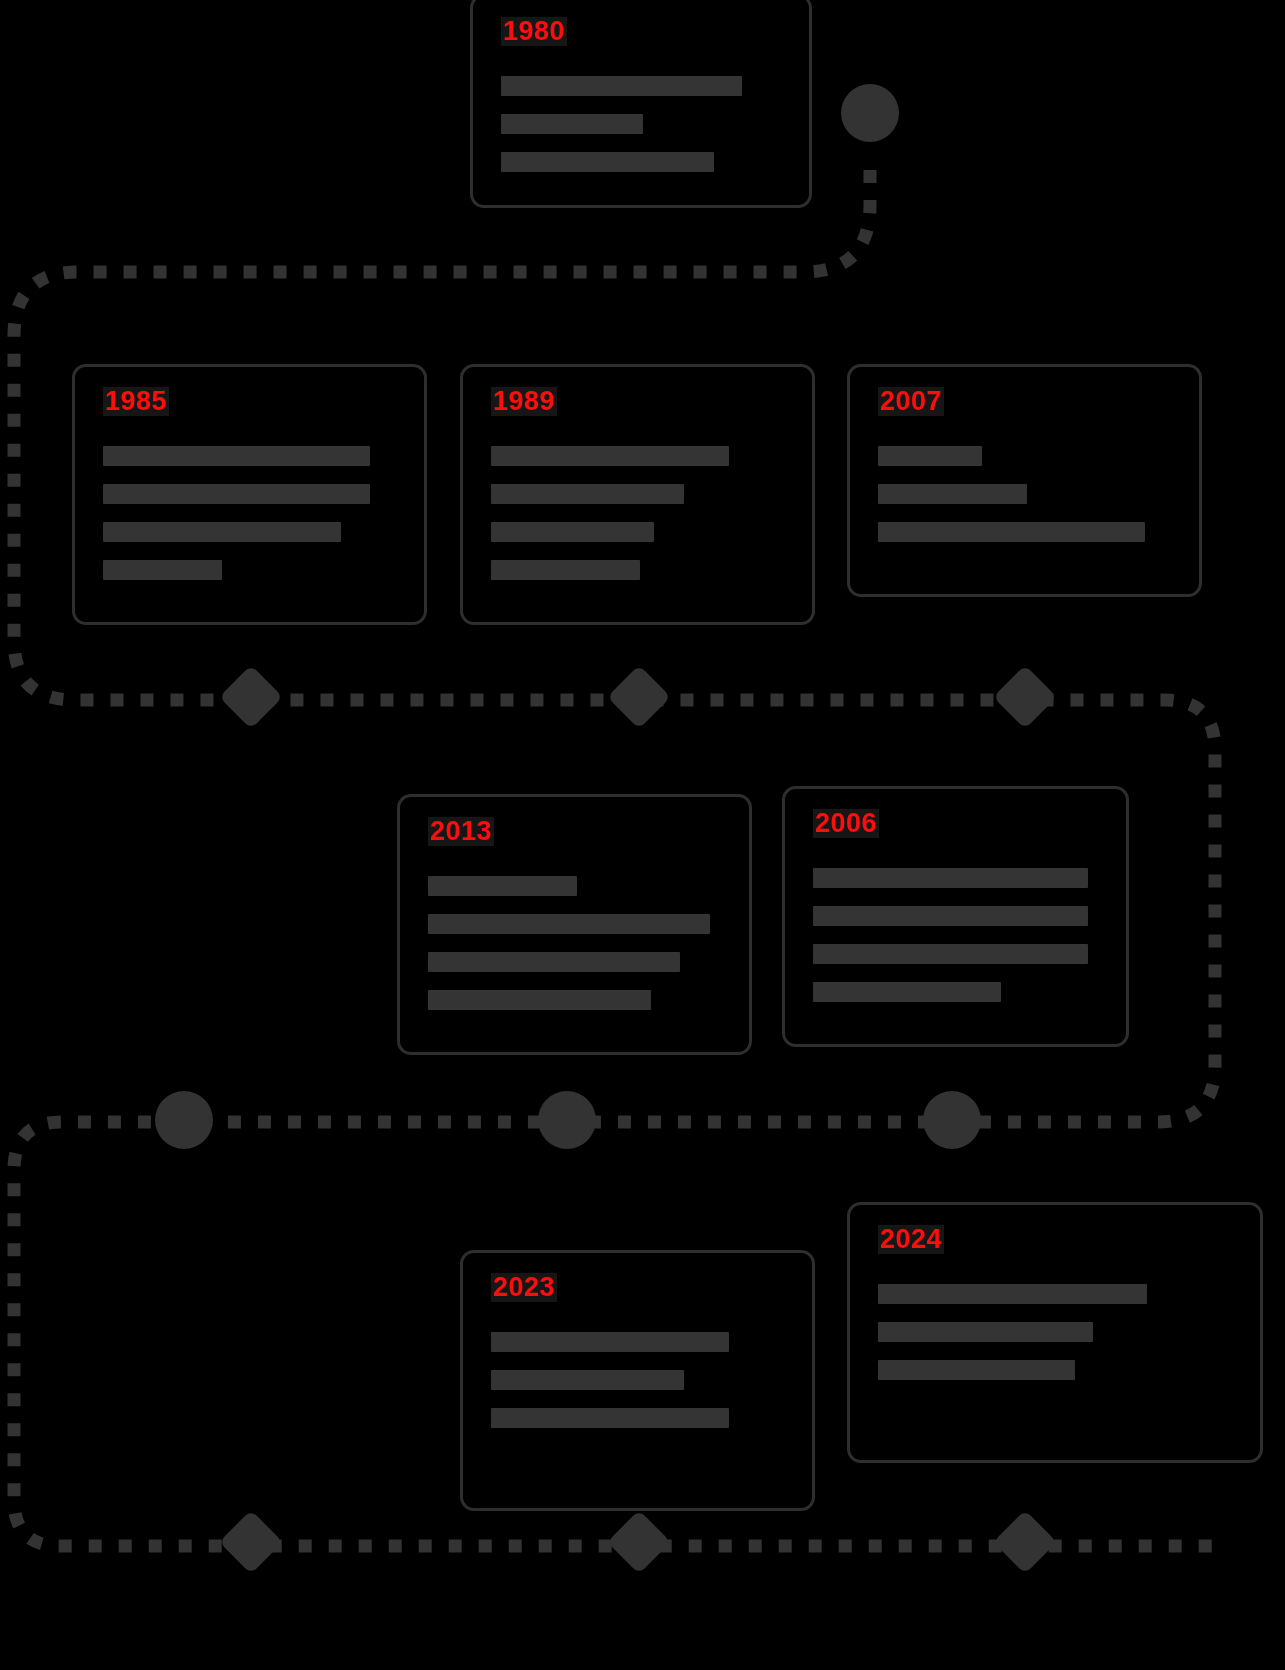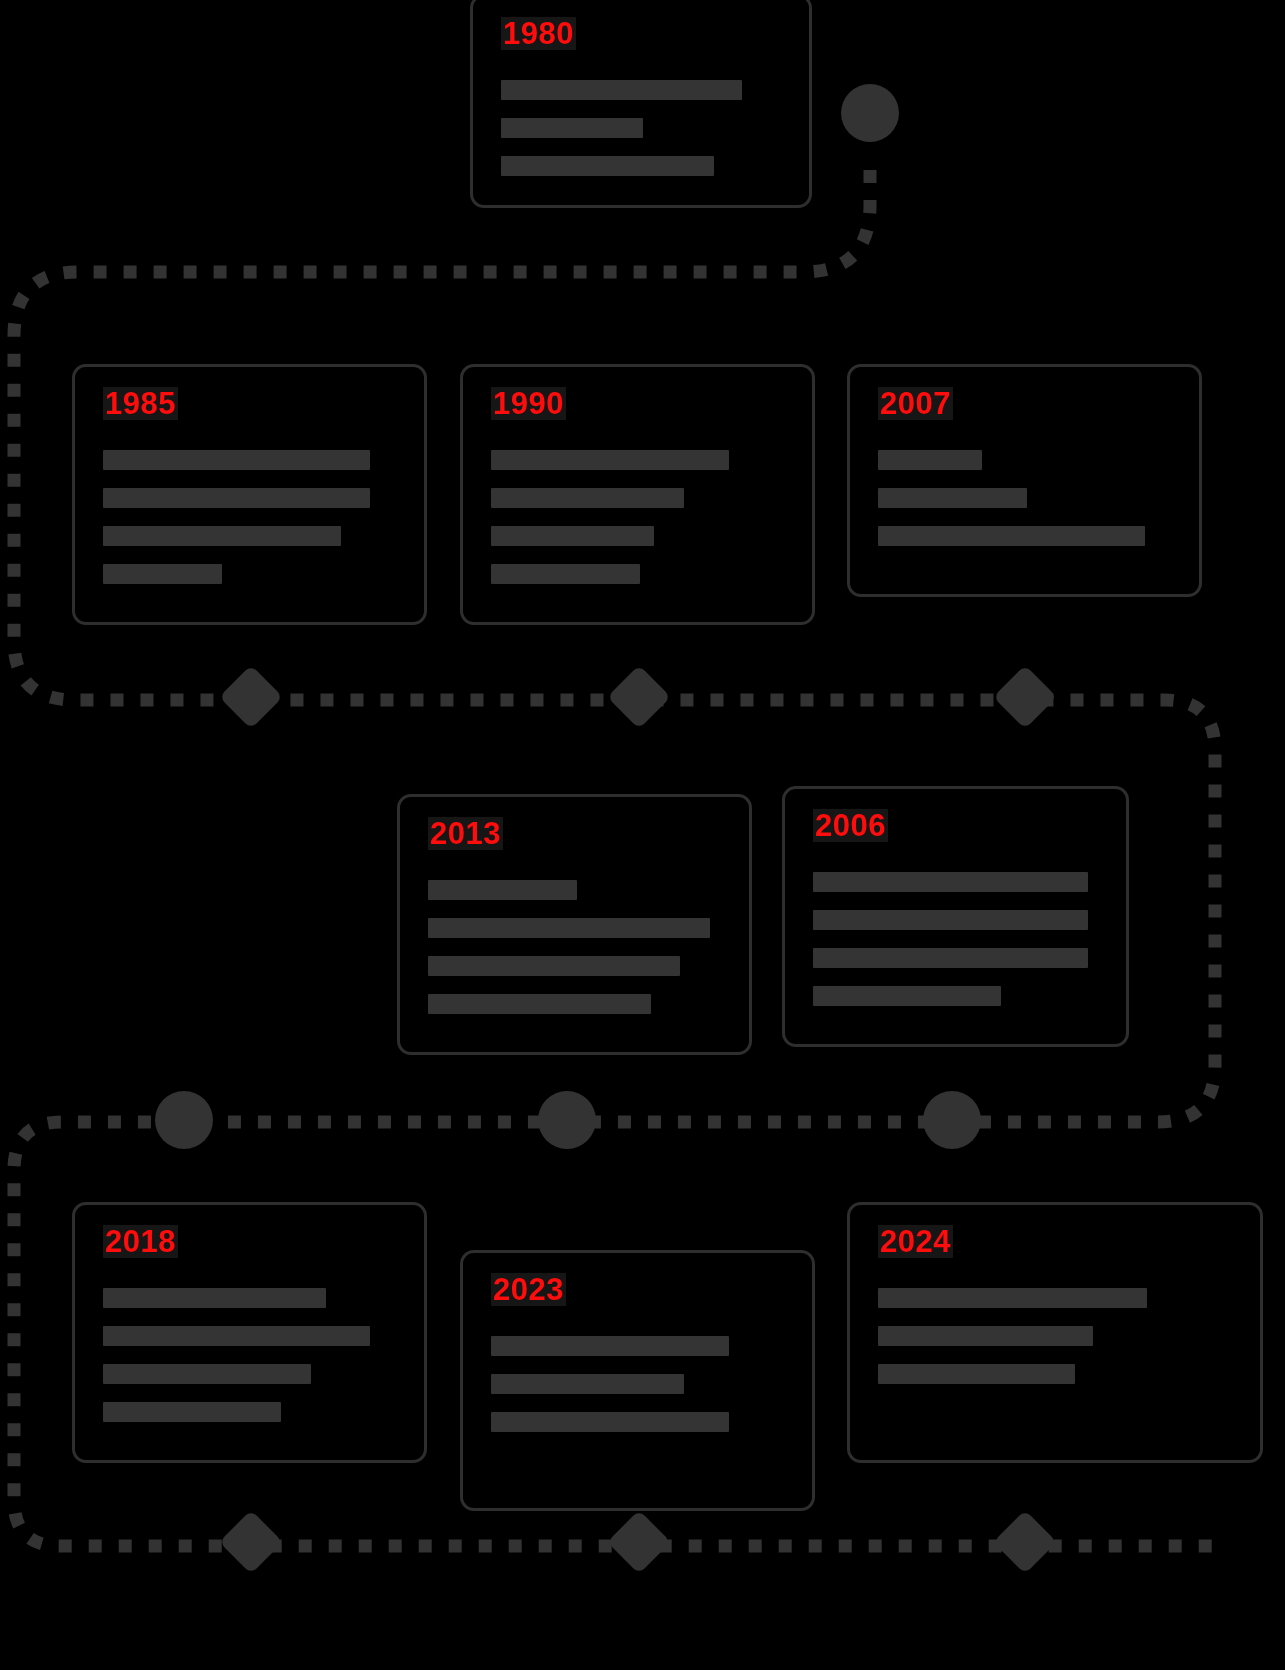--- a/index.html
+++ b/index.html
@@ -37,21 +37,21 @@
     position: absolute;
     box-sizing: border-box;
     background: #000000;
     border: 3px solid #2e2e2e;
     border-radius: 14px;
     padding: 20px 24px 18px 28px;
   }
 
   .card-year {
     color: #ff0d0d;
-    font-size: 31px;
+    font-size: 27px;
     font-weight: bold;
     letter-spacing: 0.5px;
     line-height: 1;
     margin: 0 0 30px 0;
     display: block;
     background: #161616;
     width: max-content;
     padding: 1px 2px;
   }
 
@@ -118,21 +118,21 @@
     <span class="card-year">1985</span>
     <span class="card-body">
       <span class="redline w90"></span>
       <span class="redline w90"></span>
       <span class="redline w80"></span>
       <span class="redline w40"></span>
     </span>
   </div>
 
   <div class="card" style="left:460px; top:364px; width:355px; height:261px;">
-    <span class="card-year">1990</span>
+    <span class="card-year">1989</span>
     <span class="card-body">
       <span class="redline w80"></span>
       <span class="redline w65"></span>
       <span class="redline w55"></span>
       <span class="redline w50"></span>
     </span>
   </div>
 
   <div class="card" style="left:847px; top:364px; width:355px; height:233px;">
     <span class="card-year">2007</span>
@@ -157,29 +157,20 @@
   <div class="card" style="left:782px; top:786px; width:347px; height:261px;">
     <span class="card-year">2006</span>
     <span class="card-body">
       <span class="redline w95"></span>
       <span class="redline w95"></span>
       <span class="redline w95"></span>
       <span class="redline w65"></span>
     </span>
   </div>
 
-  <div class="card" style="left:72px; top:1202px; width:355px; height:261px;">
-    <span class="card-year">2018</span>
-    <span class="card-body">
-      <span class="redline w75"></span>
-      <span class="redline w90"></span>
-      <span class="redline w70"></span>
-      <span class="redline w60"></span>
-    </span>
-  </div>
 
   <div class="card" style="left:460px; top:1202px; width:355px; height:261px;margin-top:48px;">
     <span class="card-year">2023</span>
     <span class="card-body">
       <span class="redline w80"></span>
       <span class="redline w65"></span>
       <span class="redline w80"></span>
     </span>
   </div>
 

